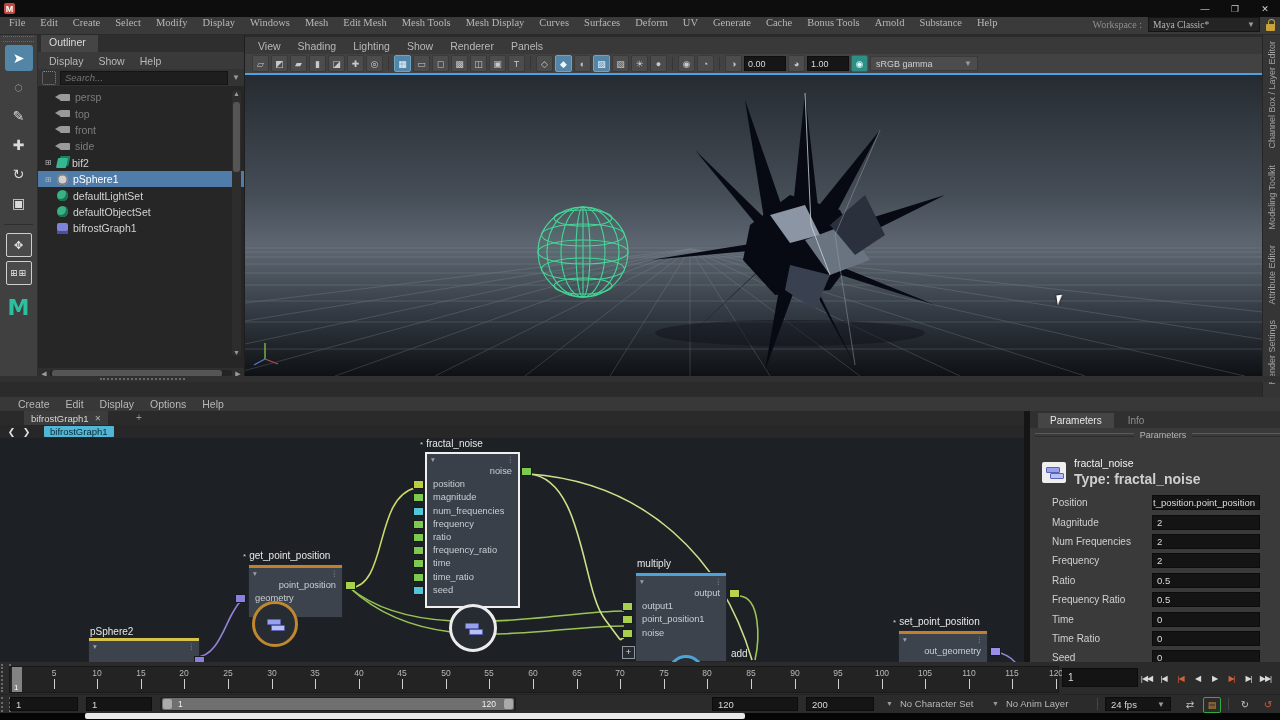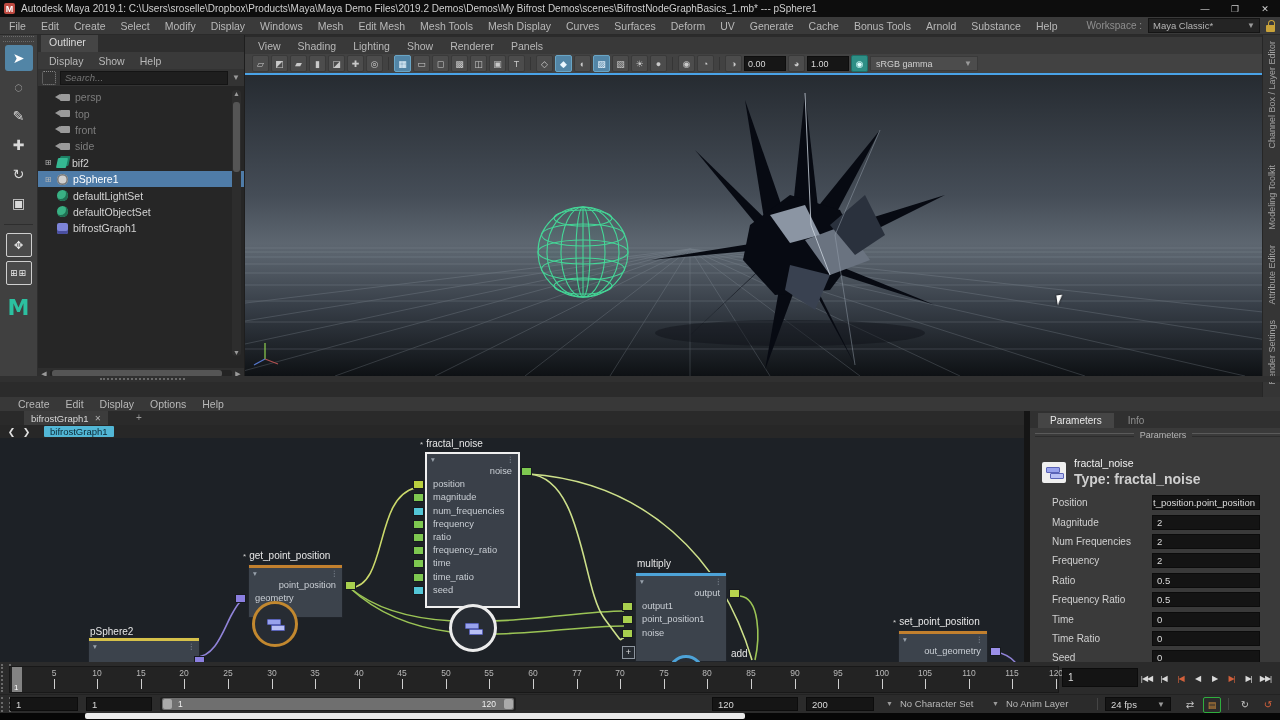--- a/index.html
+++ b/index.html
@@ -10,21 +10,21 @@
 
   
   #titlebar{left:0;top:0;width:1280px;height:17px;background:#0d0d0d;display:flex;align-items:center;}
   #maya-logo{width:11px;height:11px;margin:0 6px 0 4px;background:#bf4a41;color:#fff;font-size:9px;font-weight:bold;
              display:flex;align-items:center;justify-content:center;border-radius:2px;}
   #win-title{font-size:10px;color:#cfcfcf;white-space:nowrap;}
   #win-btns{margin-left:auto;display:flex;}
   .winbtn{width:30px;height:17px;display:flex;align-items:center;justify-content:center;color:#cfcfcf;font-size:9px;}
 
   
-  #menubar{left:0;top:17px;width:1280px;height:18px;background:#3a3a3a;display:flex;align-items:center;border-bottom:1px solid #2a2a2a;box-sizing:border-box;}
+  #menubar{left:0;top:17px;width:1280px;height:18px;background:#3a3a3a;display:flex;align-items:flex-start;border-bottom:1px solid #2a2a2a;box-sizing:border-box;font-family:Liberation Serif, serif;}
   #main-menus{display:flex;gap:15px;padding-left:9px;}
   .mitem{color:#b8b8b8;white-space:nowrap;}
   #workspace{margin-left:auto;display:flex;align-items:center;gap:6px;padding-right:4px;}
   #workspace-label{color:#8f8f8f;font-size:10px;}
   #workspace-dd{width:102px;height:13px;background:#242424;border:1px solid #151515;color:#b5b5b5;font-size:9.5px;
                 display:flex;align-items:center;padding:0 4px;justify-content:space-between;}
   .caret{font-size:8px;color:#9a9a9a;}
   #lock-icon{width:10px;height:12px;position:relative;}
   #lock-icon:before{content:'';position:absolute;left:2px;top:0;width:5px;height:5px;border:1px solid #c9a33a;border-bottom:none;border-radius:4px 4px 0 0;}
   #lock-icon:after{content:'';position:absolute;left:0;top:5px;width:9px;height:7px;background:#c9a33a;border-radius:1px;}
@@ -189,21 +189,20 @@
   #bottomstrip{left:0;top:713px;width:1280px;height:7px;background:#060606;}
   #lightbar{position:absolute;left:85px;top:0px;width:660px;height:6px;background:#e9e9e9;border-radius:2px;}
 </style>
 </head>
 <body>
 
 <div id="app">
 
   <div id="titlebar" class="abs">
     <div id="maya-logo">M</div>
-    <div id="win-title">Autodesk Maya 2019.1: C:\Users\sroselle\Dropbox\Products\Maya\Maya Demo Files\2019.2 Demos\Demos\My Bifrost Demos\scenes\BifrostNodeGraphBasics_1.mb*  ---  pSphere1</div>
     <div id="win-btns">
       <div class="winbtn">—</div>
       <div class="winbtn">❐</div>
       <div class="winbtn">✕</div>
     </div>
   </div>
 
   <div id="menubar" class="abs">
     <div id="main-menus">
         <div class="mitem">File</div>
@@ -696,21 +695,21 @@
         <div class="ticklbl" style="left: 349px; text-align: center;">40</div>
         <div class="tickline" style="left: 349px;"></div>
         <div class="ticklbl" style="left: 392px;">45</div>
         <div class="tickline" style="left: 392px;"></div>
         <div class="ticklbl" style="left: 436px;">50</div>
         <div class="tickline" style="left: 436px;"></div>
         <div class="ticklbl" style="left: 479px;">55</div>
         <div class="tickline" style="left: 479px;"></div>
         <div class="ticklbl" style="left: 523px;">60</div>
         <div class="tickline" style="left: 523px;"></div>
-        <div class="ticklbl" style="left: 567px;">77</div>
+        <div class="ticklbl" style="left: 567px;">65</div>
         <div class="tickline" style="left: 567px;"></div>
         <div class="ticklbl" style="left: 610px;">70</div>
         <div class="tickline" style="left: 610px;"></div>
         <div class="ticklbl" style="left: 654px;">75</div>
         <div class="tickline" style="left: 654px;"></div>
         <div class="ticklbl" style="left: 697px;">80</div>
         <div class="tickline" style="left: 697px;"></div>
         <div class="ticklbl" style="left: 741px;">85</div>
         <div class="tickline" style="left: 741px;"></div>
         <div class="ticklbl" style="left: 785px;">90</div>

